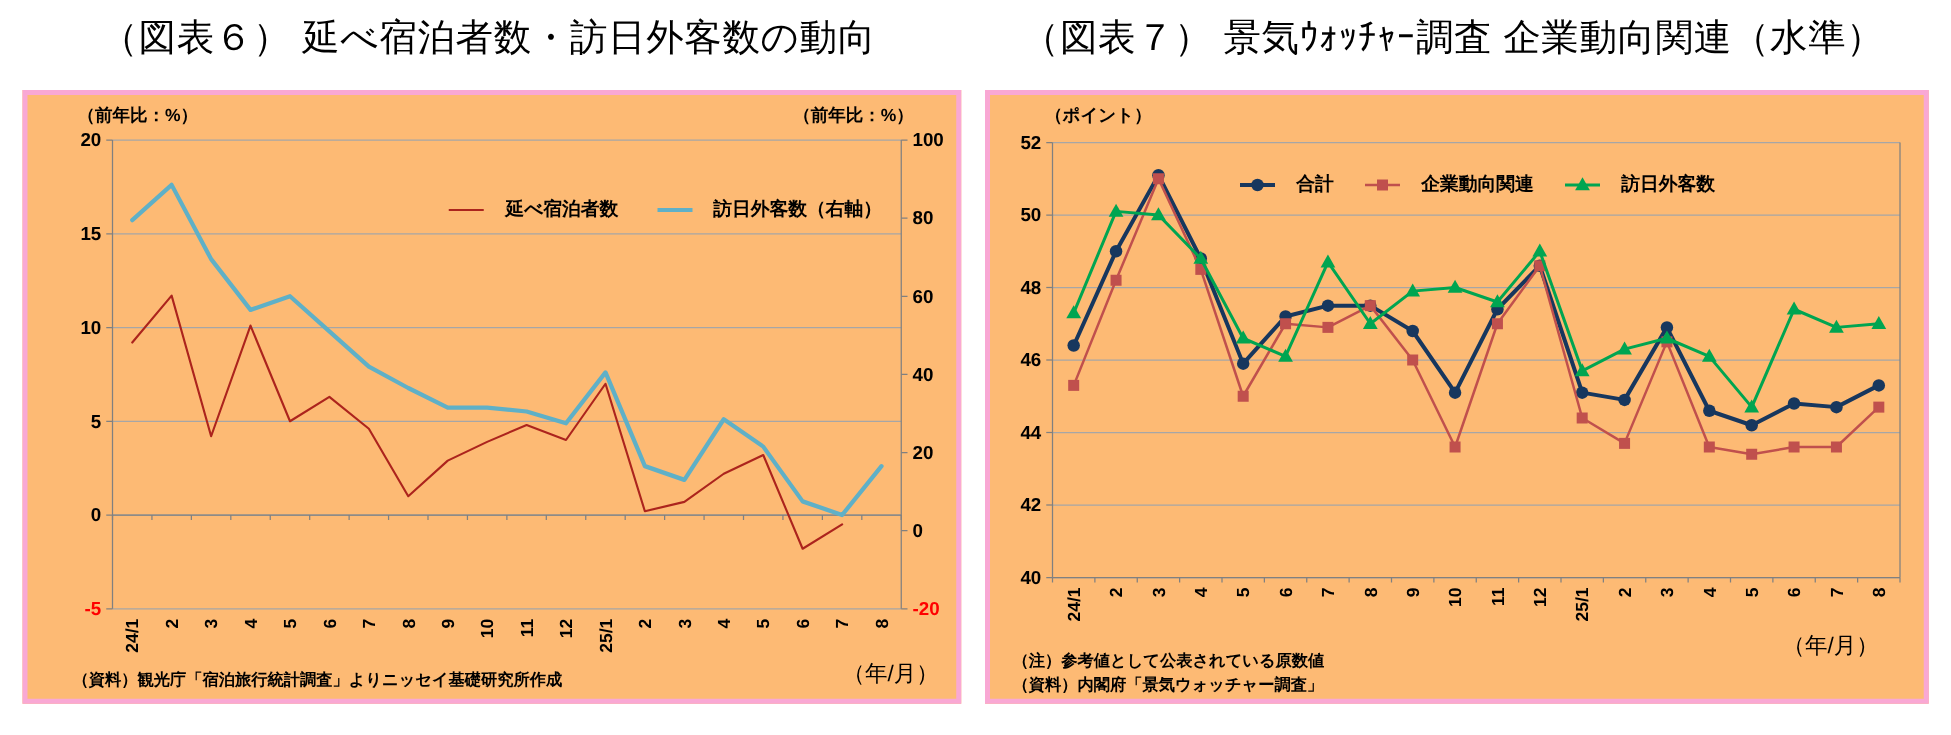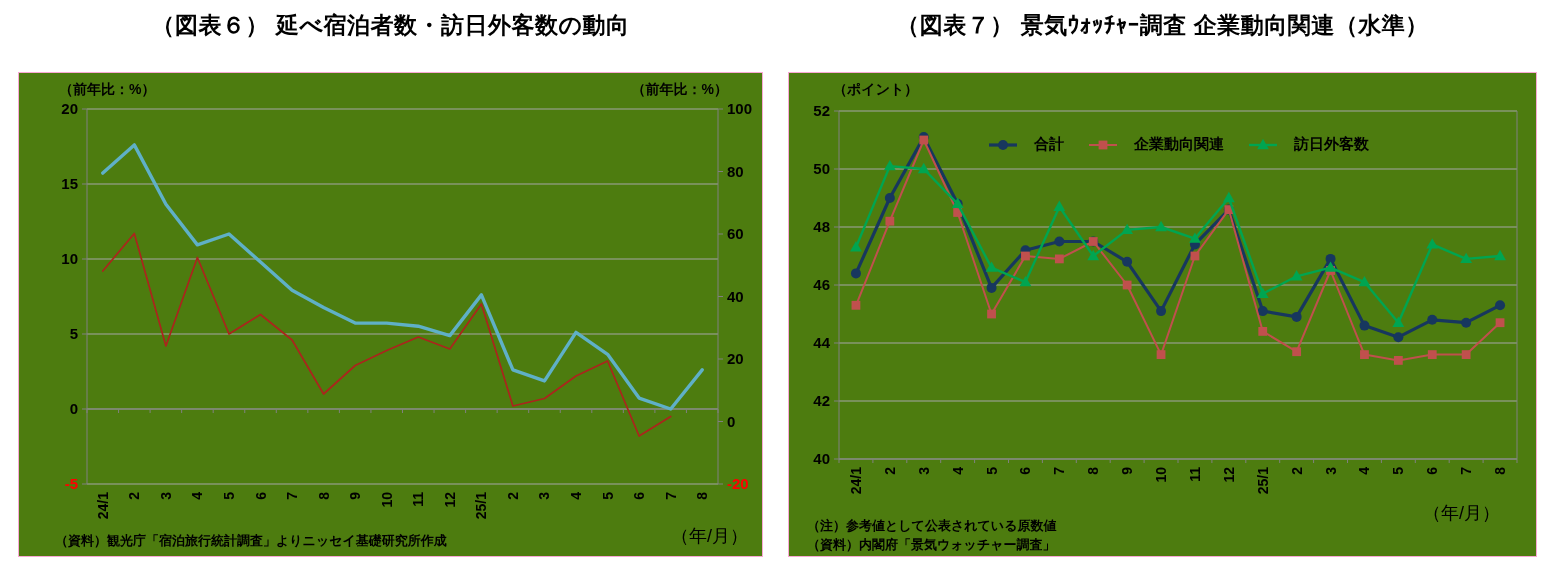--- a/index.html
+++ b/index.html
@@ -4,28 +4,28 @@
 <style>
   html,body{margin:0;padding:0;}
   body{
     width:1561px;height:588px;position:relative;overflow:hidden;
     background:#ffffff;
     font-family:"Liberation Sans","DejaVu Sans",sans-serif;
     color:#000;
   }
   .chart-title{
     position:absolute;top:10px;height:36px;
-    font-size:23px;font-weight:bold;text-align:center;
+    font-size:30px;font-weight:normal;text-align:center;
     letter-spacing:0.5px;white-space:nowrap;
   }
   #title6{left:18px;width:745px;}
   #title7{left:788px;width:749px;}
   .panel{
-    position:absolute;top:72px;height:483px;background:#4d7c0f;
-    border:1px solid #f9a8d4;
+    position:absolute;top:72px;height:483px;background:#fdba74;
+    border:4px solid #f9a8d4;
   }
   #panel6{left:18px;width:743px;}
   #panel7{left:788px;width:747px;}
   .axis-unit{
     position:absolute;font-size:14px;font-weight:bold;white-space:nowrap;
   }
   .plot-svg{position:absolute;left:0;top:0;}
   .legend{
     position:absolute;display:flex;align-items:center;justify-content:center;
     font-size:15px;font-weight:bold;white-space:nowrap;
@@ -123,20 +123,34 @@
         <text transform="translate(530.475,419) rotate(-90)" text-anchor="end" font-size="14" font-weight="bold" fill="#000000">3</text>
         <text transform="translate(562.0250000000001,419) rotate(-90)" text-anchor="end" font-size="14" font-weight="bold" fill="#000000">4</text>
         <text transform="translate(593.575,419) rotate(-90)" text-anchor="end" font-size="14" font-weight="bold" fill="#000000">5</text>
         <text transform="translate(625.125,419) rotate(-90)" text-anchor="end" font-size="14" font-weight="bold" fill="#000000">6</text>
         <text transform="translate(656.6750000000001,419) rotate(-90)" text-anchor="end" font-size="14" font-weight="bold" fill="#000000">7</text>
         <text transform="translate(688.225,419) rotate(-90)" text-anchor="end" font-size="14" font-weight="bold" fill="#000000">8</text>
         <path d="M83.8 198.0 L115.3 160.5 L146.9 273.0 L178.4 184.5 L210.0 261.0 L241.5 241.5 L273.1 267.0 L304.6 321.0 L336.2 292.5 L367.7 277.5 L399.3 264.0 L430.8 276.0 L462.4 231.0 L493.9 333.0 L525.5 325.5 L557.0 303.0 L588.6 288.0 L620.1 363.0 L651.7 343.5" fill="none" stroke="#AC241D" stroke-width="1.7" stroke-linejoin="round" stroke-linecap="round"></path>
         <path d="M83.8 100.1 L115.3 71.9 L146.9 131.3 L178.4 171.9 L210.0 161.0 L241.5 189.1 L273.1 217.3 L304.6 234.4 L336.2 250.1 L367.7 250.1 L399.3 253.2 L430.8 262.6 L462.4 221.9 L493.9 296.9 L525.5 307.9 L557.0 259.4 L588.6 281.3 L620.1 325.1 L651.7 336.0 L683.2 296.9" fill="none" stroke="#5FB0C7" stroke-width="3.4" stroke-linejoin="round" stroke-linecap="round"></path>
       </svg></div>
 
+  <div class="legend" id="legend6">
+      <div class="legend-item">
+        <svg width="30" height="14" viewBox="0 0 30 14">
+          <line x1="1" y1="7" x2="29" y2="7" stroke="#AC241D" stroke-width="1.7"></line>
+        </svg>
+        <span>延べ宿泊者数</span>
+      </div>
+      <div class="legend-item">
+        <svg width="30" height="14" viewBox="0 0 30 14">
+          <line x1="1" y1="7" x2="29" y2="7" stroke="#5FB0C7" stroke-width="3.2"></line>
+        </svg>
+        <span>訪日外客数（右軸）</span>
+      </div>
+    </div>
 
   <div class="source-note" style="left:36px;top:459px;">（資料）観光庁「宿泊旅行統計調査」よりニッセイ基礎研究所作成</div>
   <div class="x-caption" style="right:14px;top:451px;">（年/月）</div>
 </div>
 
 <div class="chart-title" id="title7">（図表７） 景気ｳｫｯﾁｬｰ調査 企業動向関連（水準）</div>
 
 <div class="panel" id="panel7">
   <div class="axis-unit" style="left:44px;top:8px;">（ポイント）</div>
 

